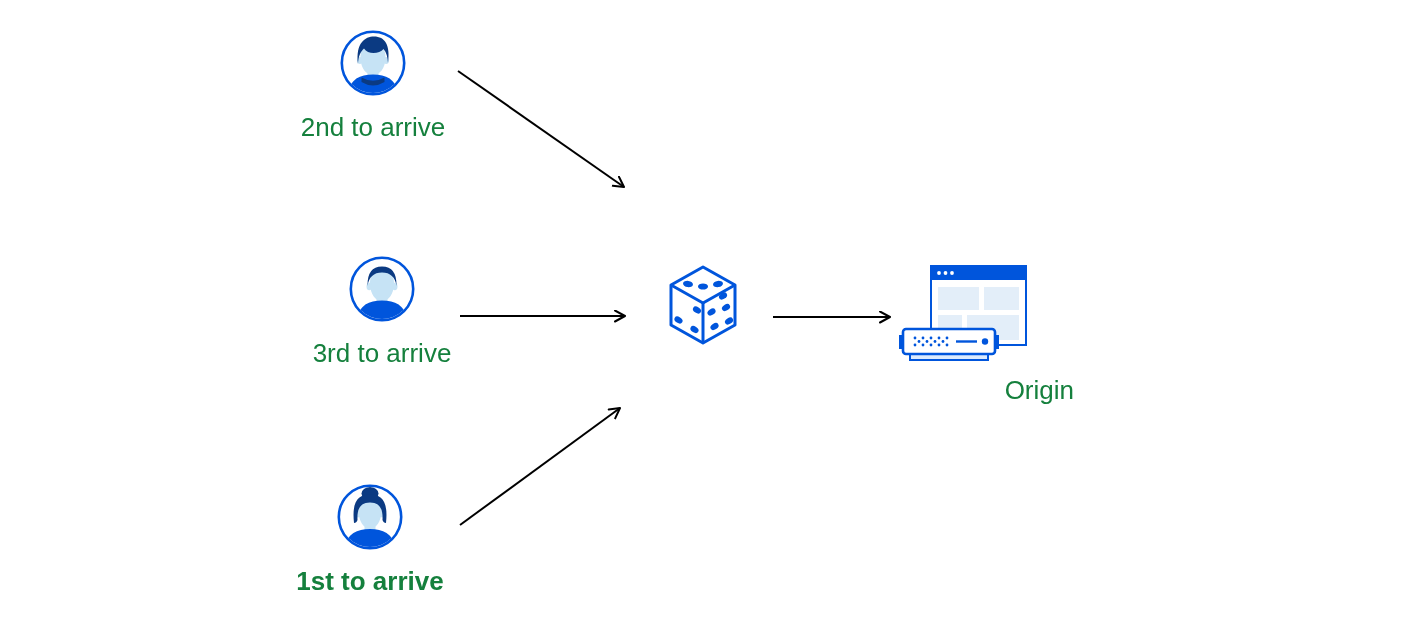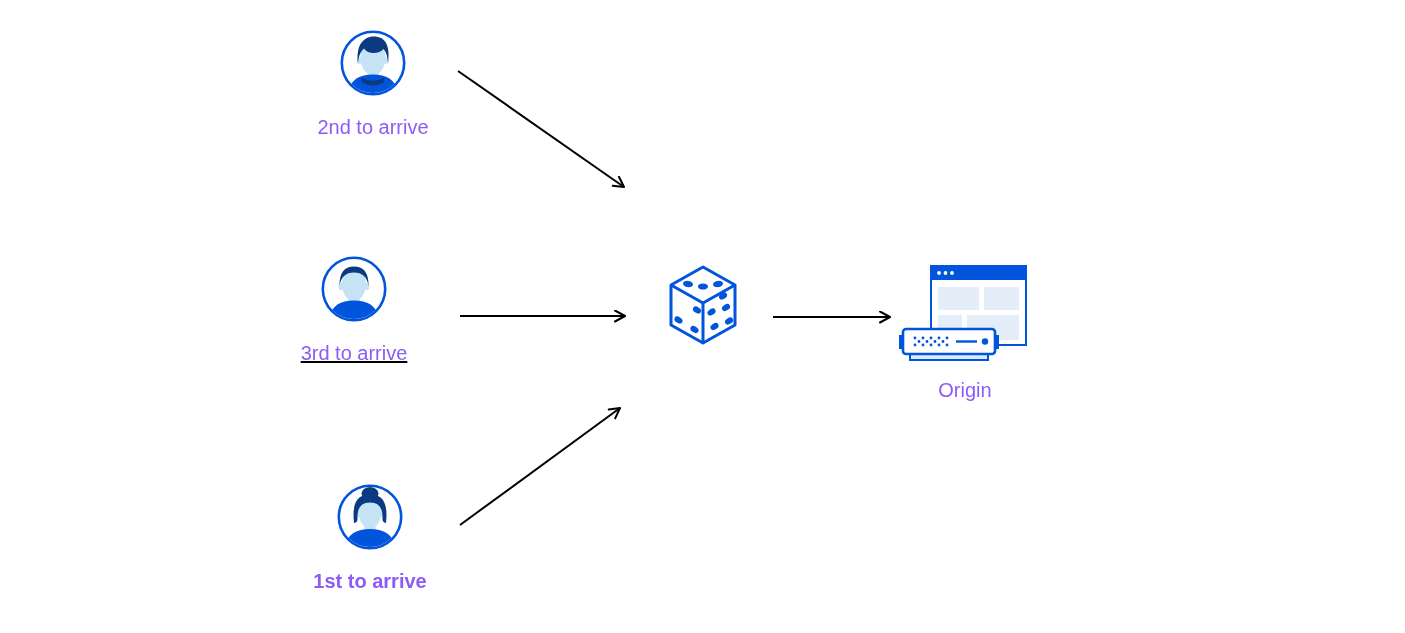--- a/index.html
+++ b/index.html
@@ -23,30 +23,30 @@
   }
   .node {
     position: absolute;
     display: flex;
     flex-direction: column;
     align-items: center;
     gap: 20px;
   }
   .node .avatar-wrap { width: 66px; height: 66px; }
   .node-label {
-    font-size: 20px;
+    font-size: 26px;
     line-height: 22px;
-    color: #8b5cf6;
+    color: #15803d;
     text-align: center;
     white-space: nowrap;
   }
   .origin-node { position: absolute; }
   .origin-browser { position: absolute; left: 65px; top: 0; }
   .origin-server  { position: absolute; left: 33px; top: 62px; }
-  .origin-label   { position: absolute; left: 0; top: 114px; width: 200px; }
+  .origin-label   { position: absolute; left: 9px; top: 114px; width: 200px; text-align: right; }
   .dice-node { position: absolute; }
 </style>
 </head>
 <body>
 
 <div class="canvas">
 
   <svg class="arrow-layer" viewBox="0 0 1405 633" xmlns="http://www.w3.org/2000/svg">
     <defs>
       <marker id="head" markerUnits="userSpaceOnUse" markerWidth="16" markerHeight="16" refX="11" refY="6.5" orient="auto">
@@ -75,21 +75,21 @@
           <ellipse cx="46.2" cy="30.5" rx="2.6" ry="3.6" fill="#c6e3f5"></ellipse>
           <path d="M18,34 C15.5,13 25,6.5 34,6.5 C45,6.5 50.5,15 48,33 C47.6,27 46.5,22.5 43.5,19 C39.5,24 28,25 24,18.5 C20.5,21.5 18.4,26.5 18,34 Z" fill="#0b3a82"></path>
           <path d="M7,66 C9,50 19,44.5 33,44.5 C47,44.5 57,50 59,66 Z" fill="#0055dc"></path>
           <path d="M21.5,52 Q33,59 44.5,52 L44.5,47.5 Q33,54 21.5,47.5 Z" fill="#0b3a82"></path>
         </g>
       </svg>
     </div>
     <div class="node-label">2nd to arrive</div>
   </div>
 
-  <div class="node" style="left:254px; top:256px; width:200px;text-decoration:underline;">
+  <div class="node" style="left:282px; top:256px; width:200px;">
     <div class="avatar-wrap">
       <svg viewBox="0 0 66 66" width="66" height="66" xmlns="http://www.w3.org/2000/svg">
         <defs>
             <clipPath id="clipB">
               <circle cx="33" cy="33" r="30"></circle>
             </clipPath>
           </defs>
         <circle cx="33" cy="33" r="31.2" fill="#ffffff" stroke="#0055dc" stroke-width="2.6"></circle>
         <g clip-path="url(#clipB)">
           <rect x="27.5" y="38" width="11" height="12" fill="#c6e3f5"></rect>

